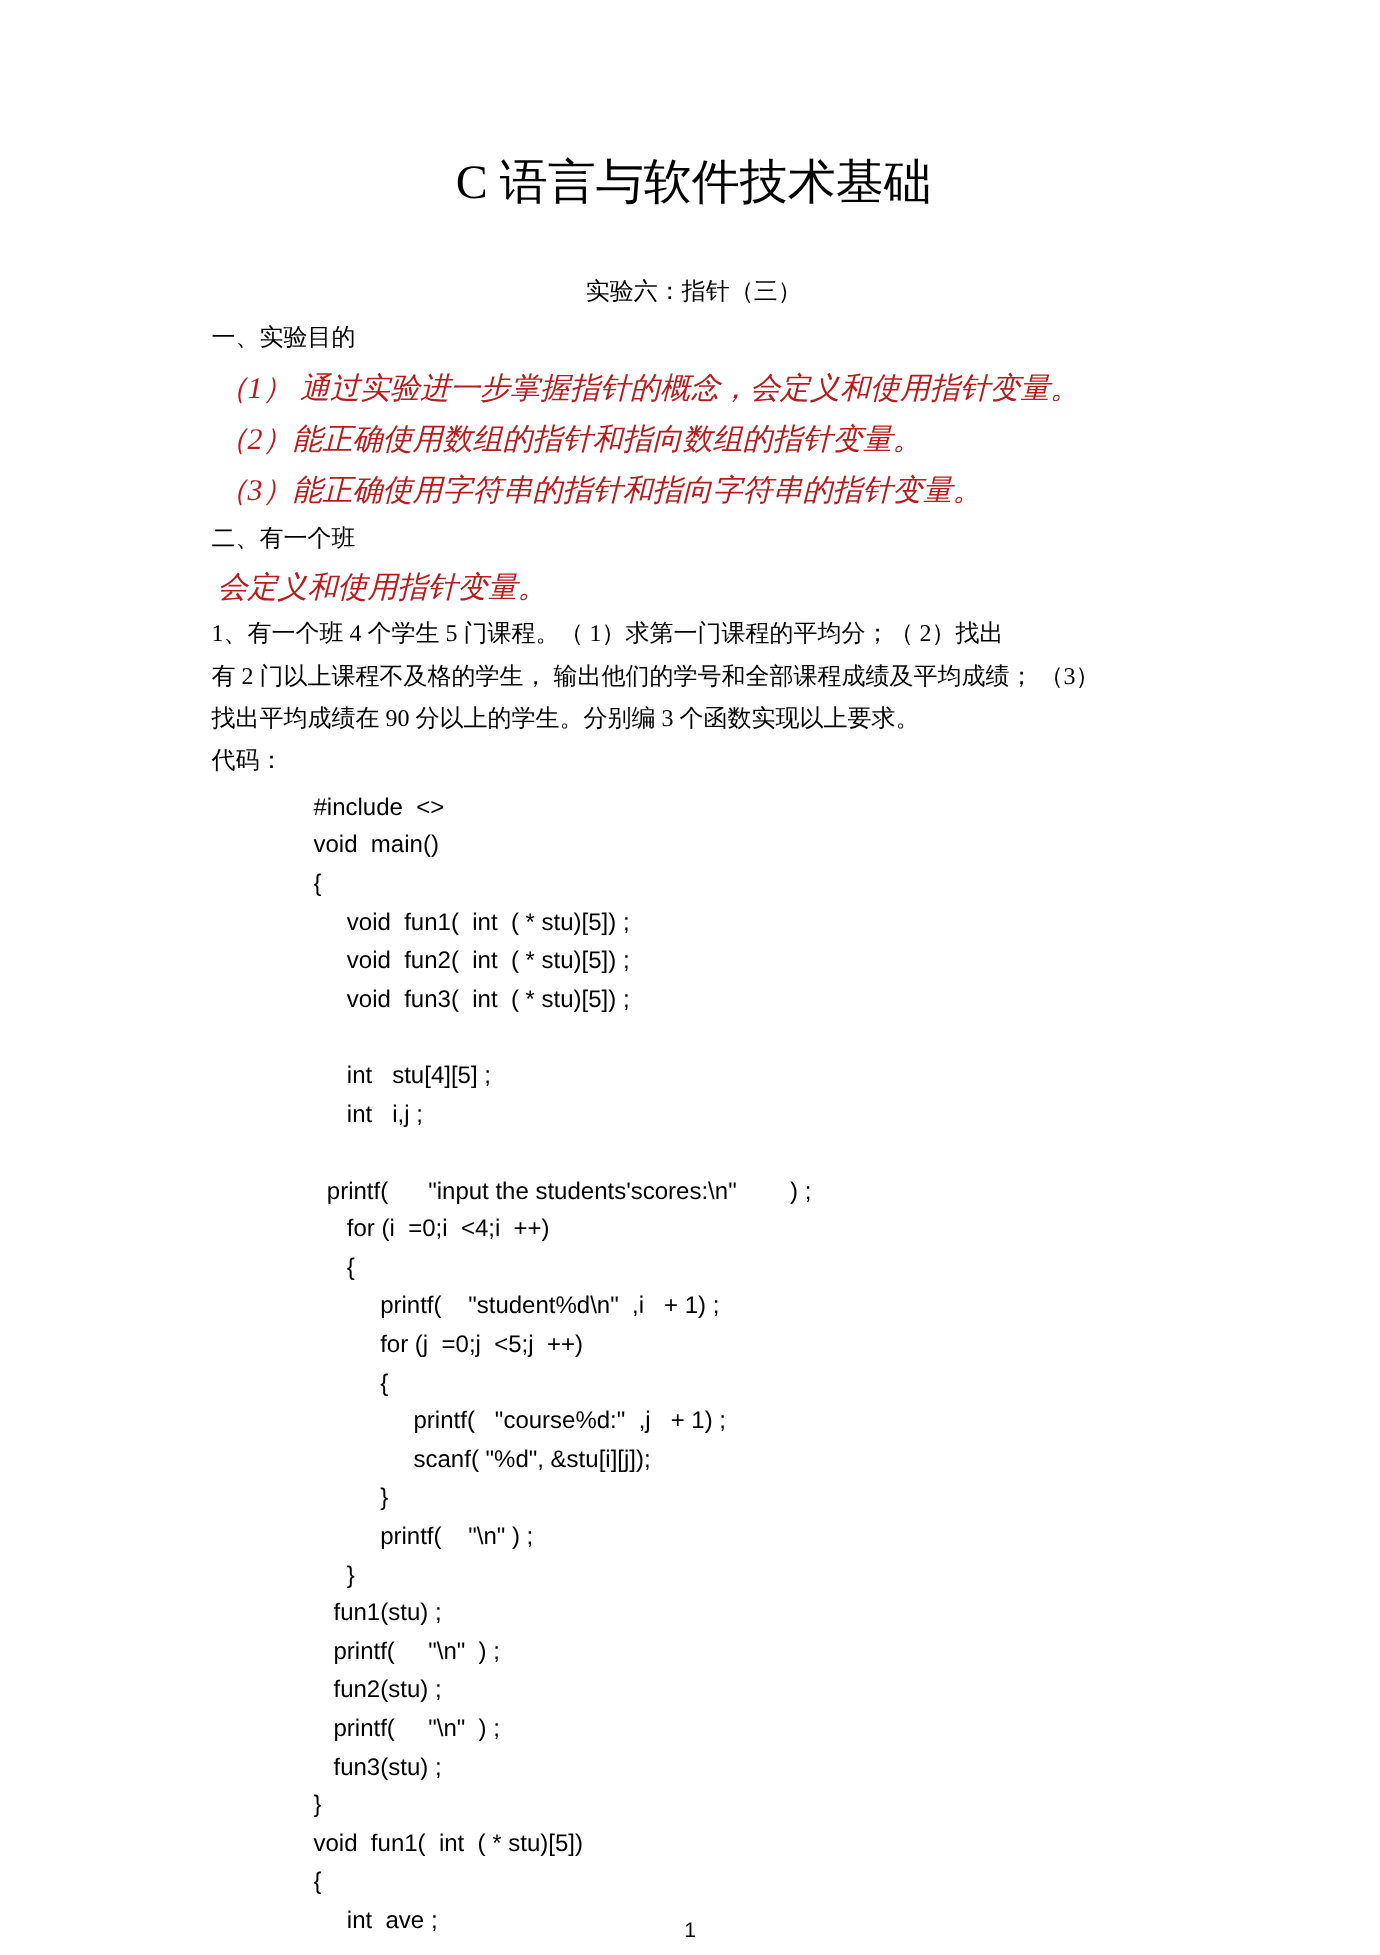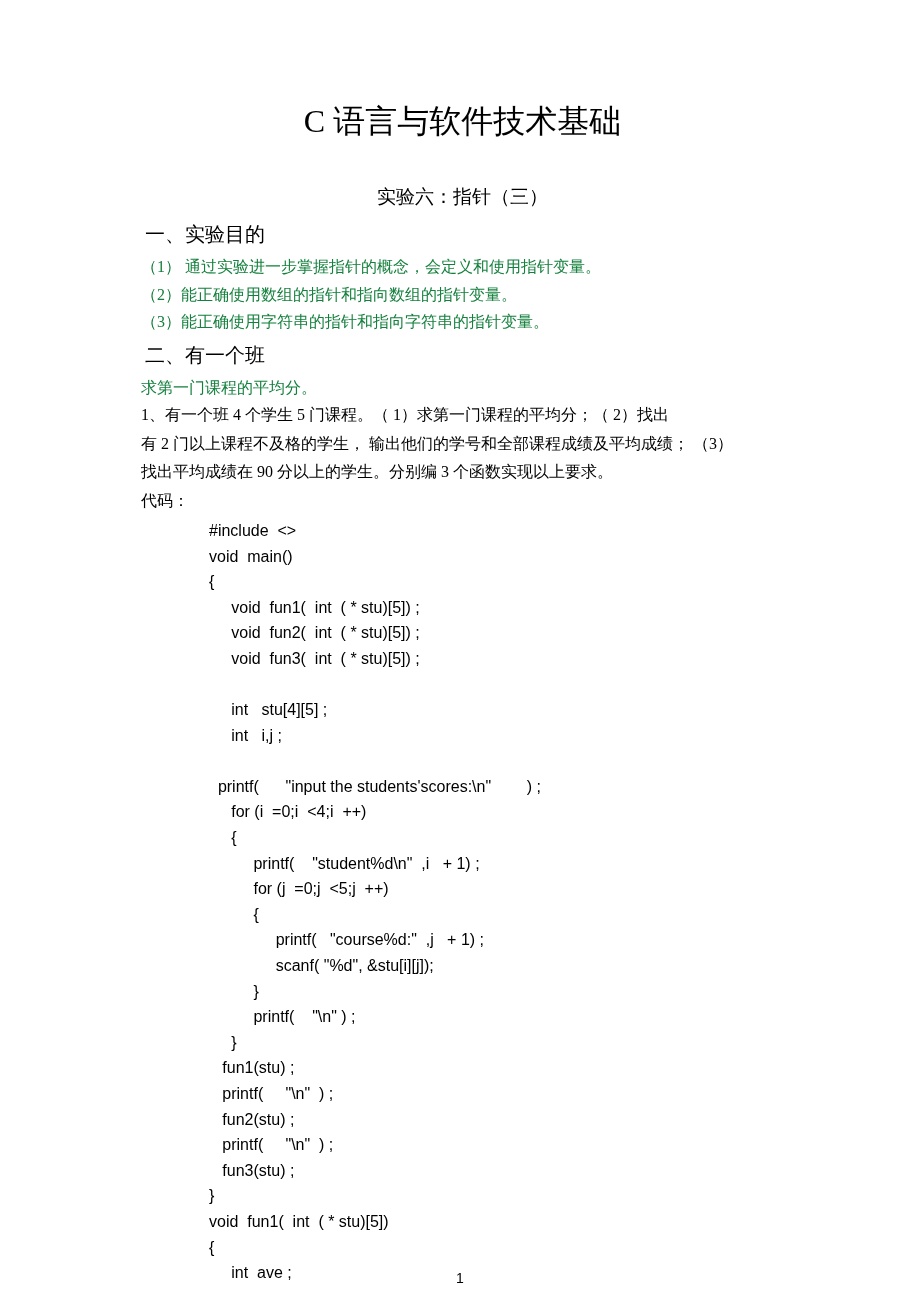--- a/index.html
+++ b/index.html
@@ -19,37 +19,38 @@
   .title {
     text-align: center;
     font-size: 32px;
     font-family: "SimSun", "宋体", serif;
     font-weight: normal;
     margin-bottom: 40px;
     color: #000;
   }
   .subtitle {
     text-align: center;
-    font-size: 19px;
+    font-size: 16px;
     margin-bottom: 8px;
     color: #000;
   }
   .section-header {
-    font-size: 20px;
+    font-size: 16px;
     margin: 4px 0;
     text-indent: 1em;
     color: #000;
     line-height: 1.6;
   }
   .body-line {
-    font-size: 16px;
+    font-size: 20px;
     margin: 2px 0;
     text-indent: 1em;
-    color: #15803d;
+    color: #b91c1c;
     line-height: 1.6;
+    font-style: italic;
   }
   .body-line-noindent {
     font-size: 16px;
     margin: 2px 0;
     text-indent: 0;
     color: #000;
     line-height: 1.6;
   }
   .problem {
     font-size: 16px;
@@ -85,21 +86,21 @@
   <div class="title">C 语言与软件技术基础</div>
 
   <div class="subtitle">实验六：指针（三）</div>
 
   <div class="section-header">一、实验目的</div>
   <div class="body-line">（1） 通过实验进一步掌握指针的概念，会定义和使用指针变量。</div>
   <div class="body-line">（2）能正确使用数组的指针和指向数组的指针变量。</div>
   <div class="body-line">（3）能正确使用字符串的指针和指向字符串的指针变量。</div>
 
   <div class="section-header">二、有一个班</div>
-  <div class="body-line"> 求第一门课程的平均分。</div>
+  <div class="body-line"> 会定义和使用指针变量。</div>
 
   <div class="problem body-line-noindent">    1、有一个班  4 个学生 5 门课程。（ 1）求第一门课程的平均分；（  2）找出</div>
   <div class="problem body-line-noindent">有 2 门以上课程不及格的学生， 输出他们的学号和全部课程成绩及平均成绩；  （3）</div>
   <div class="problem body-line-noindent">找出平均成绩在  90 分以上的学生。分别编   3 个函数实现以上要求。</div>
   <div class="problem body-line-noindent">    代码：</div>
 
   <div class="code-block">#include  &lt;&gt;
 void  main()
 {
      void  fun1(  int  ( * stu)[5]) ;

